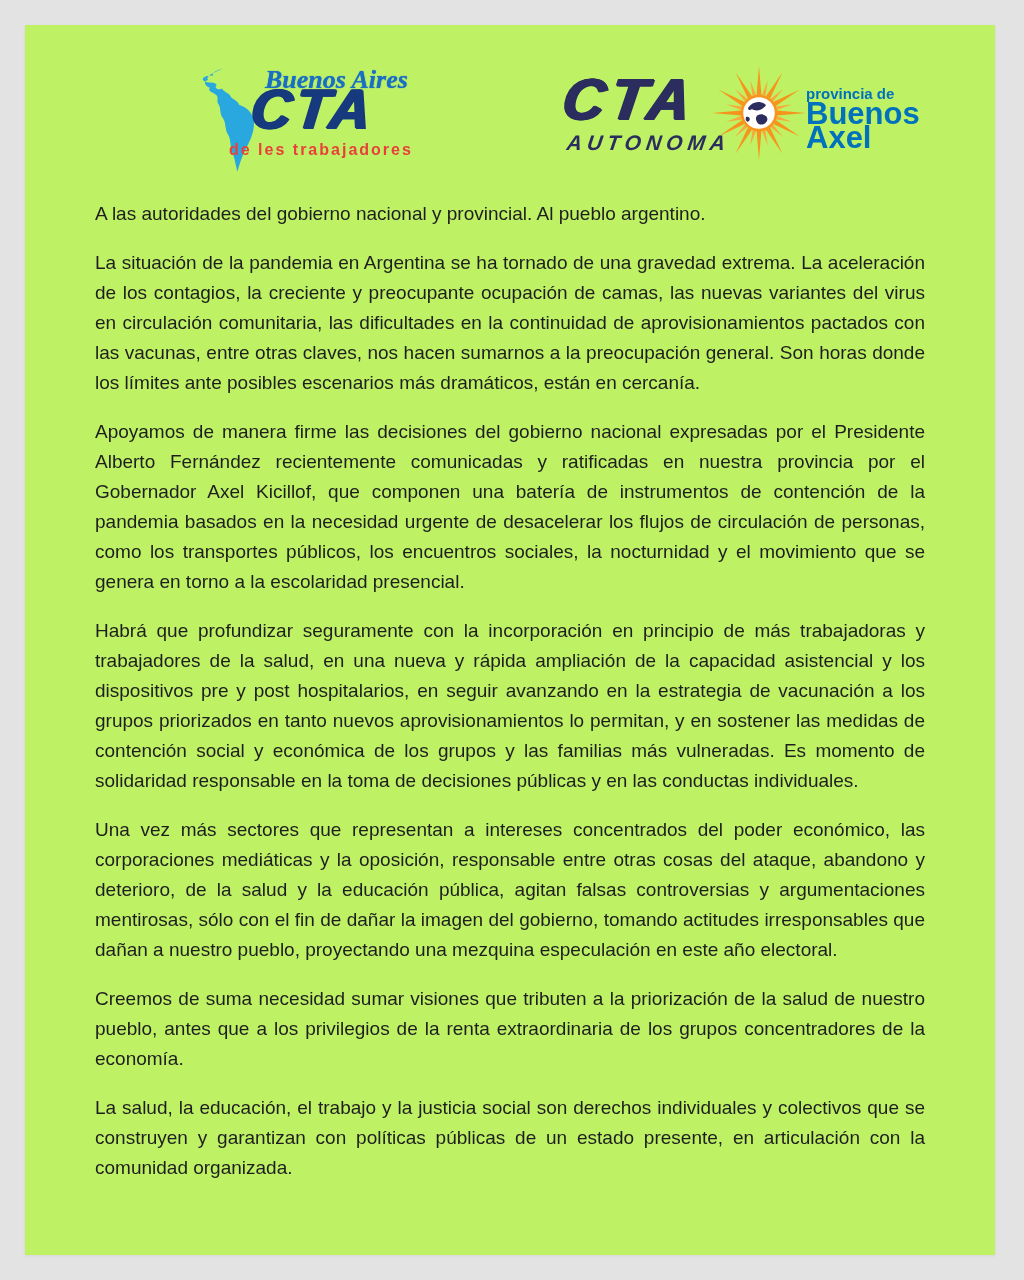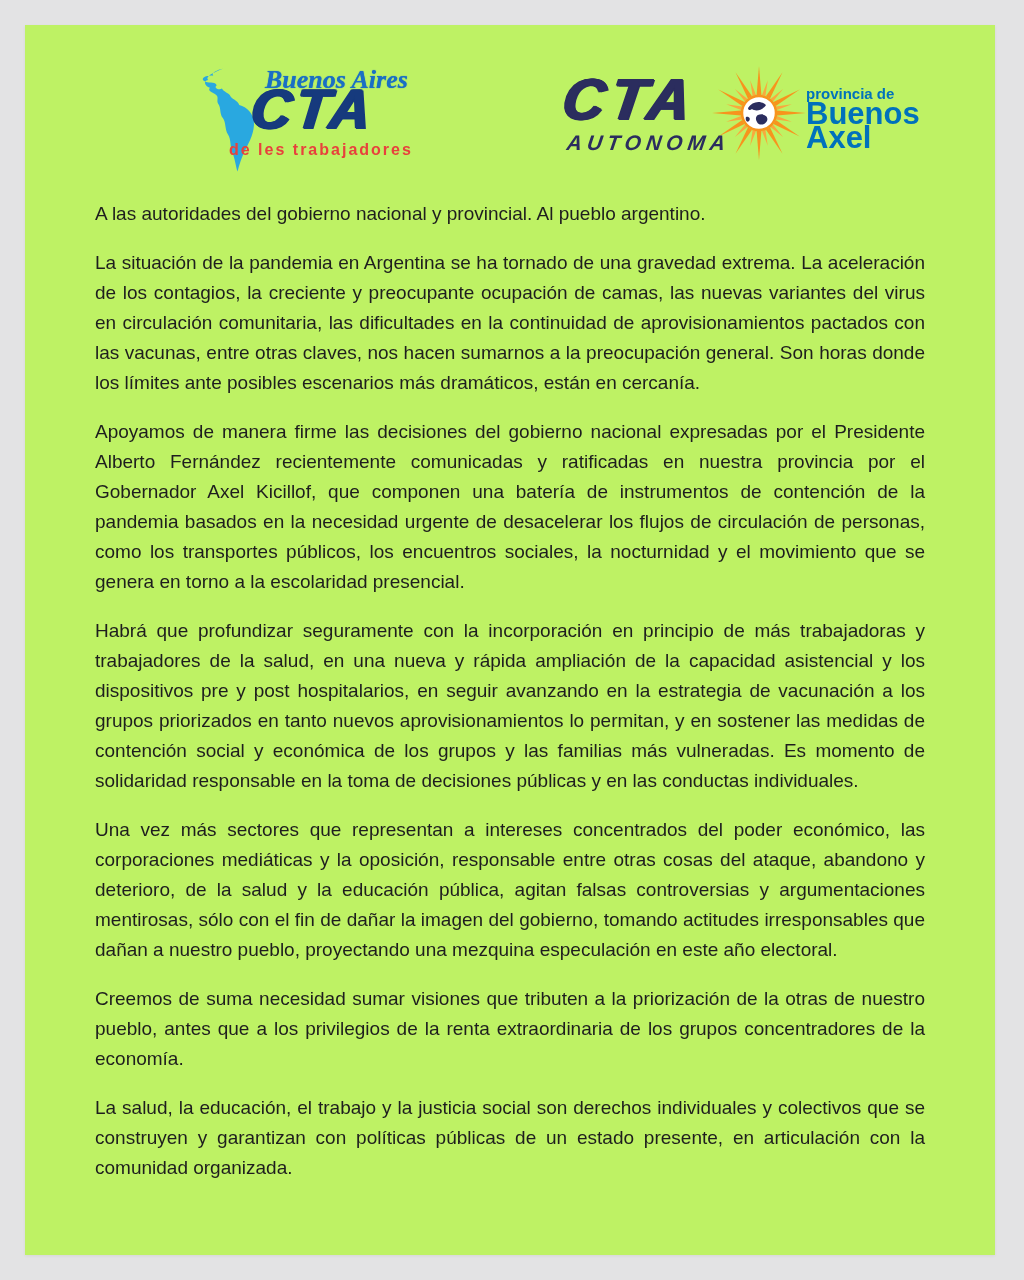--- a/index.html
+++ b/index.html
@@ -191,18 +191,18 @@
       </div>
     </div>
 
 
     <div class="body-text">
       <p class="salutation">A las autoridades del gobierno nacional y provincial. Al pueblo argentino.</p>
       <p>La situación de la pandemia en Argentina se ha tornado de una gravedad extrema. La aceleración de los contagios, la creciente y preocupante ocupación de camas, las nuevas variantes del virus en circulación comunitaria, las dificultades en la continuidad de aprovisionamientos pactados con las vacunas, entre otras claves, nos hacen sumarnos a la preocupación general. Son horas donde los límites ante posibles escenarios más dramáticos, están en cercanía.</p>
       <p>Apoyamos de manera firme las decisiones del gobierno nacional expresadas por el Presidente Alberto Fernández recientemente comunicadas y ratificadas en nuestra provincia por el Gobernador Axel Kicillof, que componen una batería de instrumentos de contención de la pandemia basados en la necesidad urgente de desacelerar los flujos de circulación de personas, como los transportes públicos, los encuentros sociales, la nocturnidad y el movimiento que se genera en torno a la escolaridad presencial.</p>
       <p>Habrá que profundizar seguramente con la incorporación en principio de más trabajadoras y trabajadores de la salud, en una nueva y rápida ampliación de la capacidad asistencial y los dispositivos pre y post hospitalarios, en seguir avanzando en la estrategia de vacunación a los grupos priorizados en tanto nuevos aprovisionamientos lo permitan, y en sostener las medidas de contención social y económica de los grupos y las familias más vulneradas. Es momento de solidaridad responsable en la toma de decisiones públicas y en las conductas individuales.</p>
       <p>Una vez más sectores que representan a intereses concentrados del poder económico, las corporaciones mediáticas y la oposición, responsable entre otras cosas del ataque, abandono y deterioro, de la salud y la educación pública, agitan falsas controversias y argumentaciones mentirosas, sólo con el fin de dañar la imagen del gobierno, tomando actitudes irresponsables que dañan a nuestro pueblo, proyectando una mezquina especulación en este año electoral.</p>
-      <p>Creemos de suma necesidad sumar visiones que tributen a la priorización de la otras de nuestro pueblo, antes que a los privilegios de la renta extraordinaria de los grupos concentradores de la economía.</p>
+      <p>Creemos de suma necesidad sumar visiones que tributen a la priorización de la salud de nuestro pueblo, antes que a los privilegios de la renta extraordinaria de los grupos concentradores de la economía.</p>
       <p>La salud, la educación, el trabajo y la justicia social son derechos individuales y colectivos que se construyen y garantizan con políticas públicas de un estado presente, en articulación con la comunidad organizada.</p>
     </div>
 
   </div>
 </div>
 
 </body></html>

